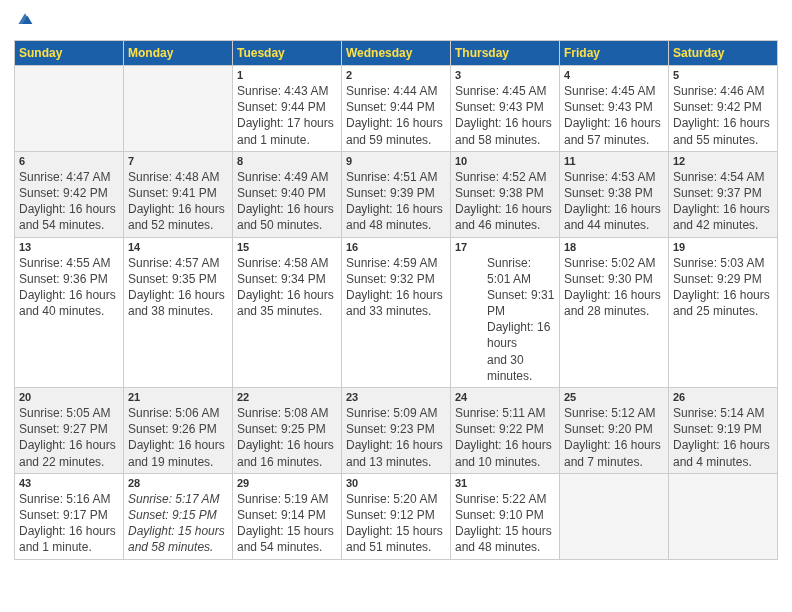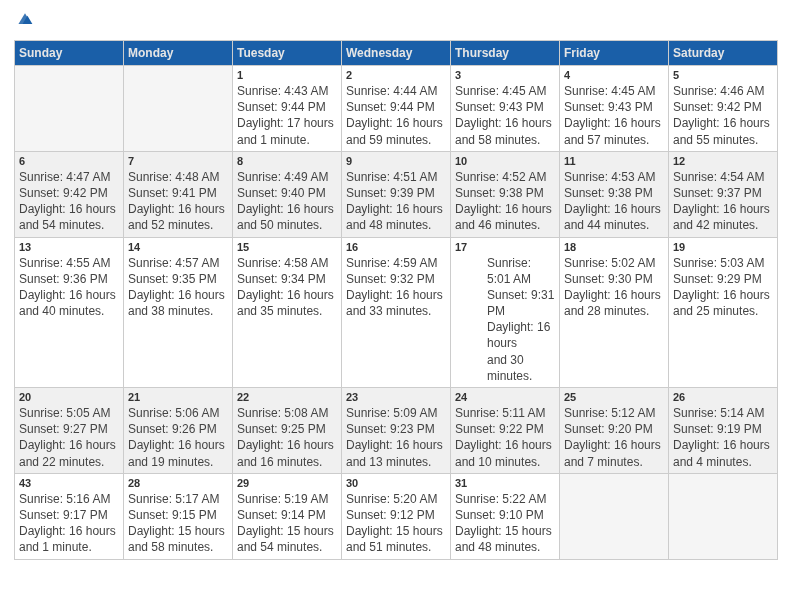--- a/index.html
+++ b/index.html
@@ -51,21 +51,21 @@
       font-size: 14px;
       color: #555;
     }
     .calendar {
       width: 100%;
       border-collapse: collapse;
       border: 1px solid #ccc;
     }
     .calendar th {
       background: #1a5fa8;
-      color: #e5e5e5;
+      color: #fde047;
       font-size: 12px;
       font-weight: bold;
       padding: 5px 4px;
       text-align: left;
       border: 1px solid #ccc;
     }
     .calendar td {
       vertical-align: top;
       border: 1px solid #ccc;
       padding: 3px 4px;
@@ -325,21 +325,21 @@
         <tr>
           <td>
             <span class="day-number">43</span>
             <div class="day-detail" style="white-space: pre-line;">Sunrise: 5:16 AM
 Sunset: 9:17 PM
 Daylight: 16 hours
 and 1 minute.</div>
           </td>
           <td>
             <span class="day-number">28</span>
-            <div class="day-detail" style="white-space: pre-line;">Sunrise: 5:17 AM
+            <div class="day-detail" style="white-space: pre-line; font-style: italic;">Sunrise: 5:17 AM
 Sunset: 9:15 PM
 Daylight: 15 hours
 and 58 minutes.</div>
           </td>
           <td>
             <span class="day-number">29</span>
             <div class="day-detail" style="white-space: pre-line;">Sunrise: 5:19 AM
 Sunset: 9:14 PM
 Daylight: 15 hours
 and 54 minutes.</div>

